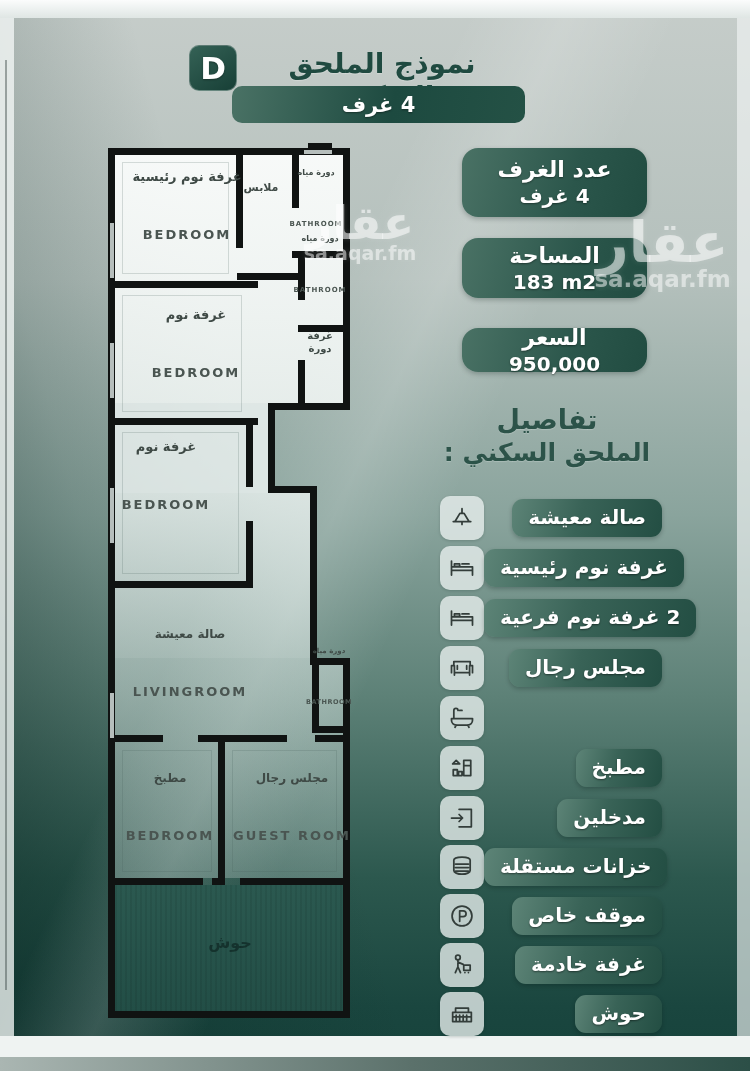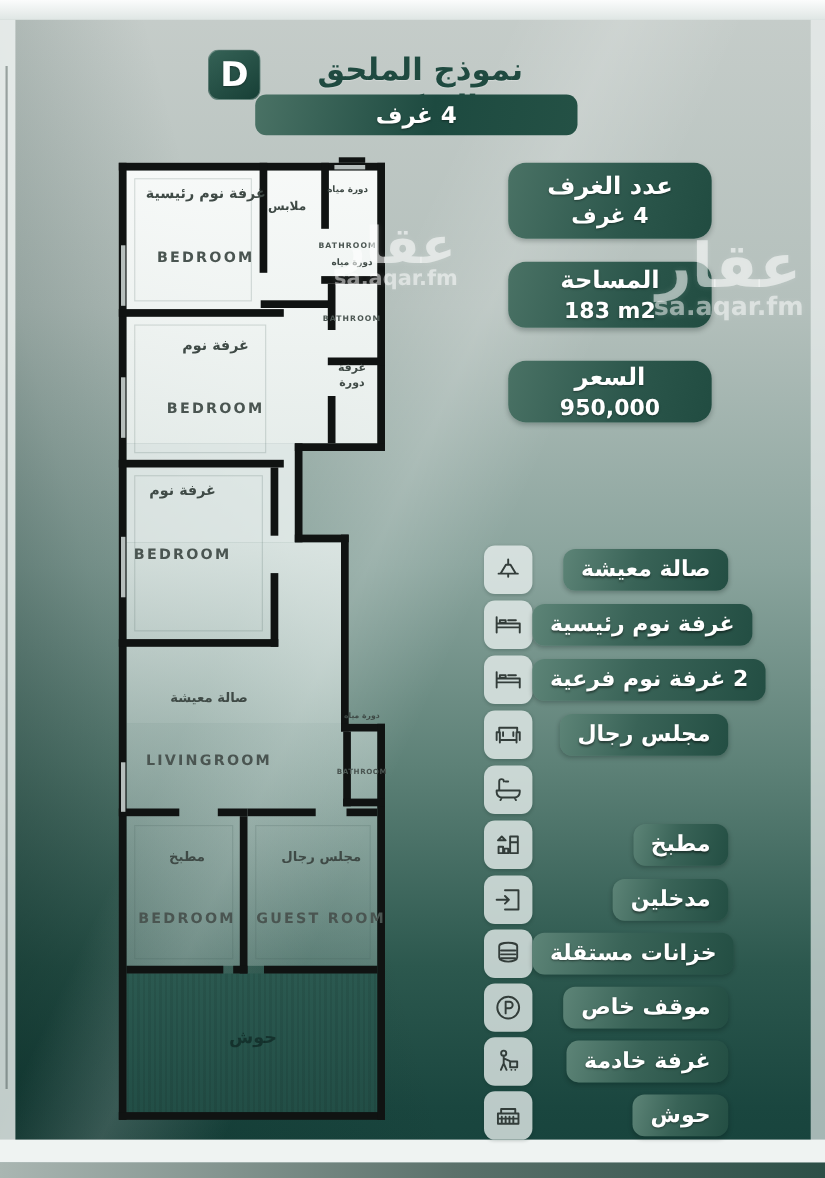--- a/index.html
+++ b/index.html
@@ -84,25 +84,29 @@
   <div class="abs sub-pill">4 غرف</div>
 
   <div class="abs card" style="top:148px;height:69px;">
     <div class="l1">عدد الغرف</div>
     <div class="l2">4 غرف</div>
   </div>
   <div class="abs card" style="top:238px;height:60px;">
     <div class="l1">المساحة</div>
     <div class="l2" dir="ltr">183 m2</div>
   </div>
-  <div class="abs card" style="top:328px;height:56px;">
+  <div class="abs card" style="top:328px;height:44px;">
     <div class="l1">السعر</div>
     <div class="l2" dir="ltr">950,000</div>
   </div>
 
+  <div class="abs details-title">
+    <div class="t1">تفاصيل</div>
+    <div class="t2">الملحق السكني :</div>
+  </div>
 
   <div class="feat-row" style="top:496px">
     <div class="tile">
       <svg width="28" height="28" viewBox="0 0 24 24">
           <path d="M12 4v4M6 15l4.2-7h3.6L18 15zM4.5 15h15M12 15v2.5"></path>
         </svg>
     </div>
     <div class="pill">صالة معيشة</div>
   </div>
   <div class="feat-row" style="top:546px">

